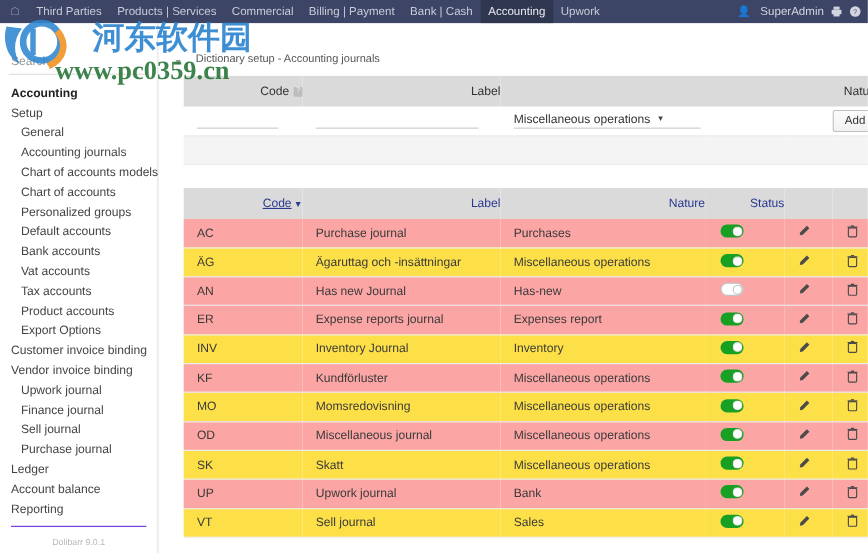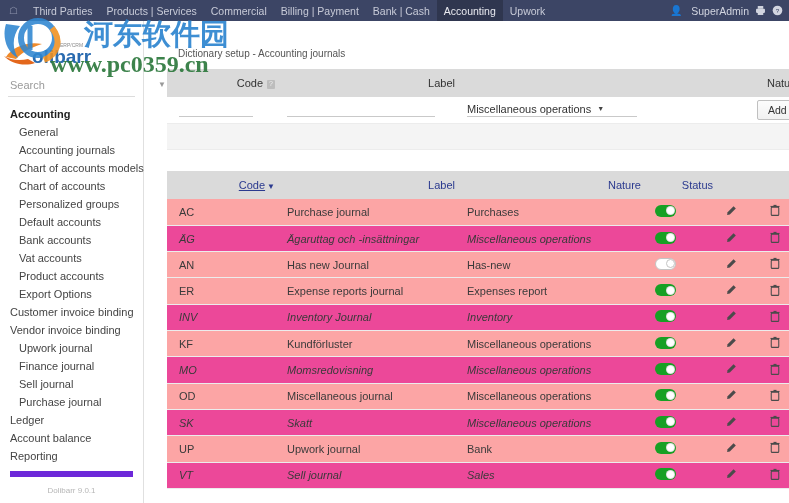--- a/index.html
+++ b/index.html
@@ -84,21 +84,21 @@
     padding:2.5px 8px 2.5px 10px;
     line-height:13px;
     cursor:pointer;
     white-space:nowrap;
   }
   .menu-item.lvl0 { font-weight:bold; color:#222; padding-left:10px; }
   .menu-item.lvl1 { padding-left:10px; }
   .menu-item.lvl2 { padding-left:19px; }
 
   #sidebar-footer {
-    border-top:6px solid #6d28d9;
+    border-top:1px solid #6d28d9;
     margin:6px 10px 0 10px;
     padding:9px 0 6px 0;
     text-align:center;
     color:#b6b6b6;
     font-size:8px;
   }
 
   
   #main { flex:1; padding:0; position:relative; overflow:hidden; }
   #page-title {
@@ -181,21 +181,21 @@
   
   table.liste td {
     font-size:11px;
     color:#3a3a3a;
     padding:0 0 0 12px;
     height:26.3px;
     border-bottom:1px solid #ececec;
     vertical-align:middle;
   }
   tr.odd td  { background:#fca5a5; }
-  tr.even td { background:#ec4899;font-style:italic; }
+  tr.even td { background:#fde047; }
   td.center { padding-left:0; text-align:left; }
 
   .toggle {
     display:inline-block;
     width:21px; height:12px;
     border-radius:7px;
     position:relative;
     cursor:pointer;
     margin-left:2px;
   }
@@ -267,28 +267,30 @@
       </svg>
     </div>
 
     <div class="search-row">
       <input type="text" placeholder="Search" style="">
       <span class="search-caret">▼</span>
     </div>
 
     <div id="menu">
       <div class="menu-item lvl0">Accounting</div>
+      <div class="menu-item lvl1">Setup</div>
       <div class="menu-item lvl2">General</div>
       <div class="menu-item lvl2">Accounting journals</div>
       <div class="menu-item lvl2">Chart of accounts models</div>
       <div class="menu-item lvl2">Chart of accounts</div>
       <div class="menu-item lvl2">Personalized groups</div>
       <div class="menu-item lvl2">Default accounts</div>
       <div class="menu-item lvl2">Bank accounts</div>
       <div class="menu-item lvl2">Vat accounts</div>
+      <div class="menu-item lvl2">Tax accounts</div>
       <div class="menu-item lvl2">Product accounts</div>
       <div class="menu-item lvl2">Export Options</div>
       <div class="menu-item lvl1">Customer invoice binding</div>
       <div class="menu-item lvl1">Vendor invoice binding</div>
       <div class="menu-item lvl2">Upwork journal</div>
       <div class="menu-item lvl2">Finance journal</div>
       <div class="menu-item lvl2">Sell journal</div>
       <div class="menu-item lvl2">Purchase journal</div>
       <div class="menu-item lvl1">Ledger</div>
       <div class="menu-item lvl1">Account balance</div>

